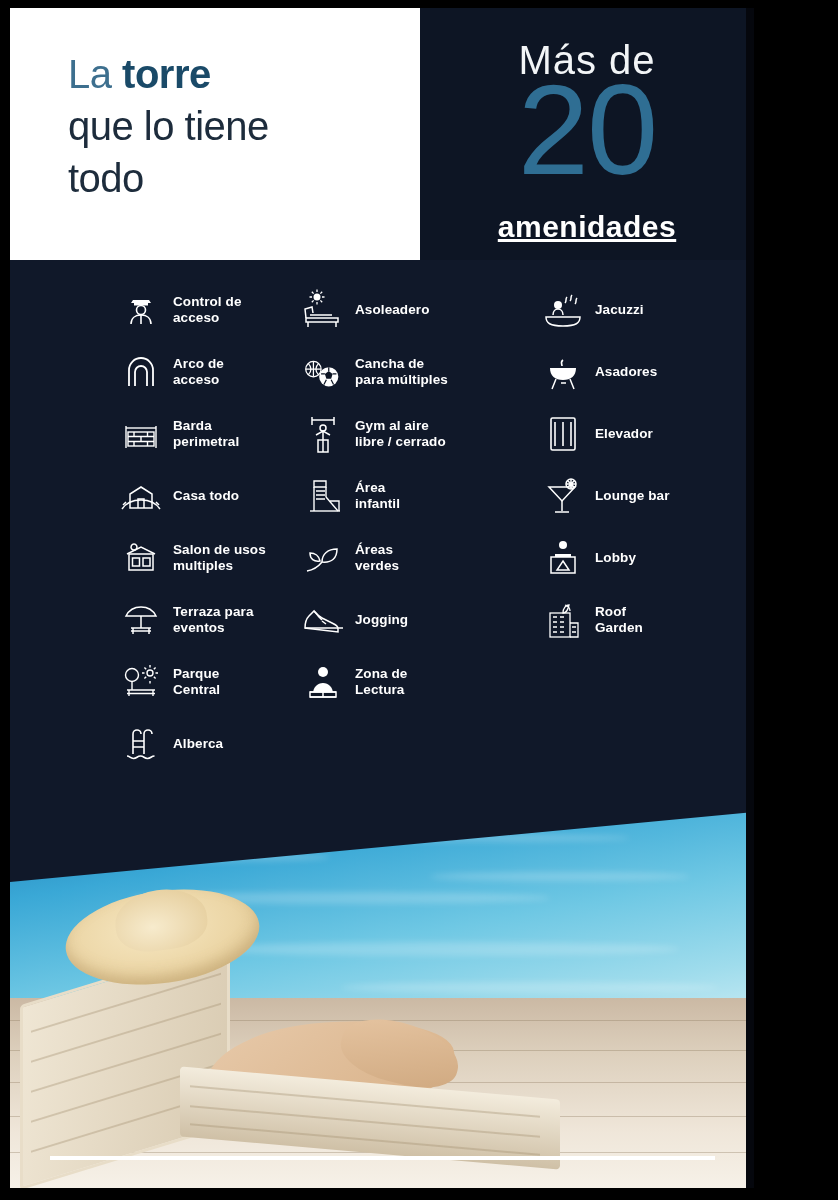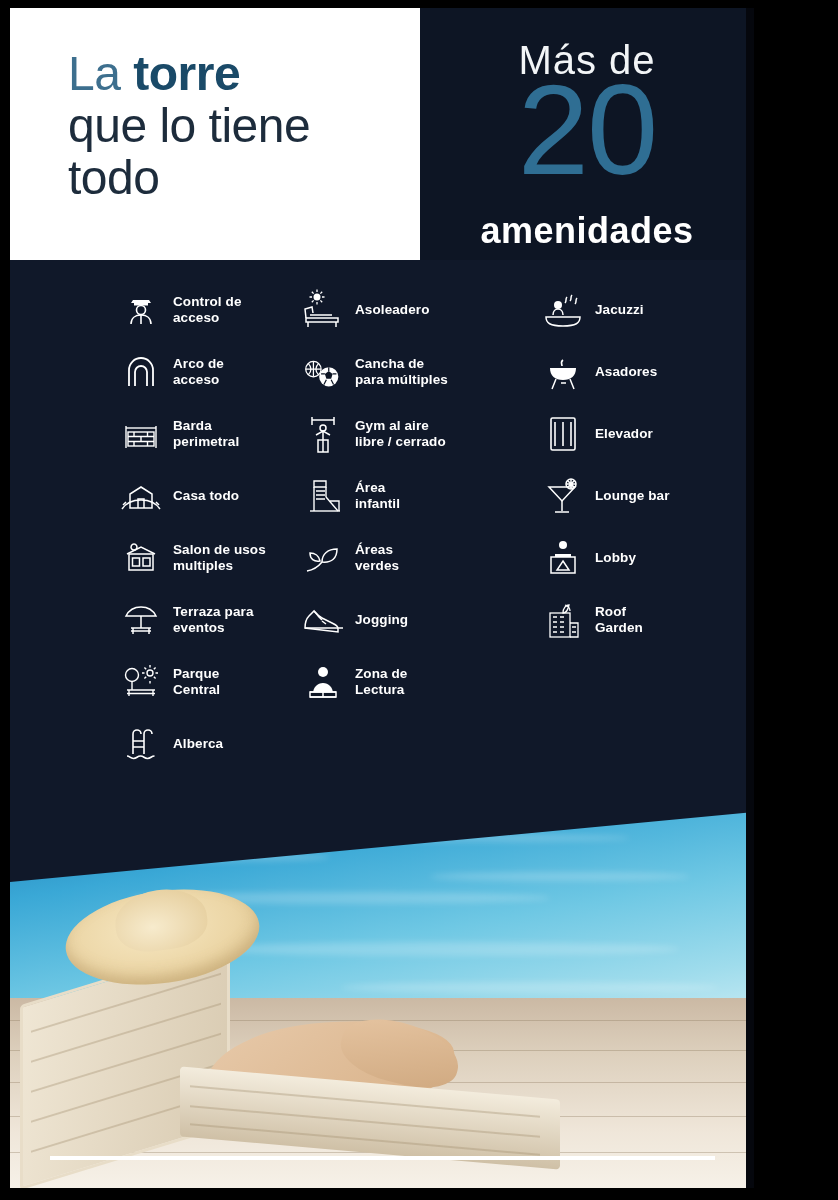--- a/index.html
+++ b/index.html
@@ -45,21 +45,21 @@
   }
   .header-white {
     position: absolute; left: 0; top: 0;
     width: 410px; height: 252px;
     background: #ffffff;
   }
   .headline {
     position: absolute; left: 58px; top: 40px;
     width: 340px;
     color: #102135;
-    font-size: 48px;
+    font-size: 40px;
     line-height: 52px;
     font-weight: 300;
     letter-spacing: -0.5px;
   }
   .headline .hl-la { color: #3d6f8e; }
   .headline .hl-torre { color: #1a4a68; font-weight: 700; }
   .headline .hl-rest { color: #1d2c3c; font-weight: 300; }
 
   .header-dark {
     position: absolute; left: 410px; top: 0;
@@ -74,22 +74,23 @@
     color: #f2f5f7;
   }
   .big-20 {
     position: absolute; left: 0; top: 52px; width: 334px;
     font-size: 128px; font-weight: 300; letter-spacing: -2px;
     color: #2f6e93;
     line-height: 140px;
   }
   .amenidades {
     position: absolute; left: 0; top: 202px; width: 334px;
-    font-size: 36px; font-weight: 700; color: #ffffff;
+    font-size: 30px; font-weight: 700; color: #ffffff;
     letter-spacing: 0.5px;
+    text-decoration: underline;
   }
 
   
   .body-dark {
     position: absolute; left: 10px; top: 260px;
     width: 744px; height: 565px;
     background: #101829;
   }
   .cols {
     position: absolute; left: 0; top: 0; width: 744px; height: 565px;

